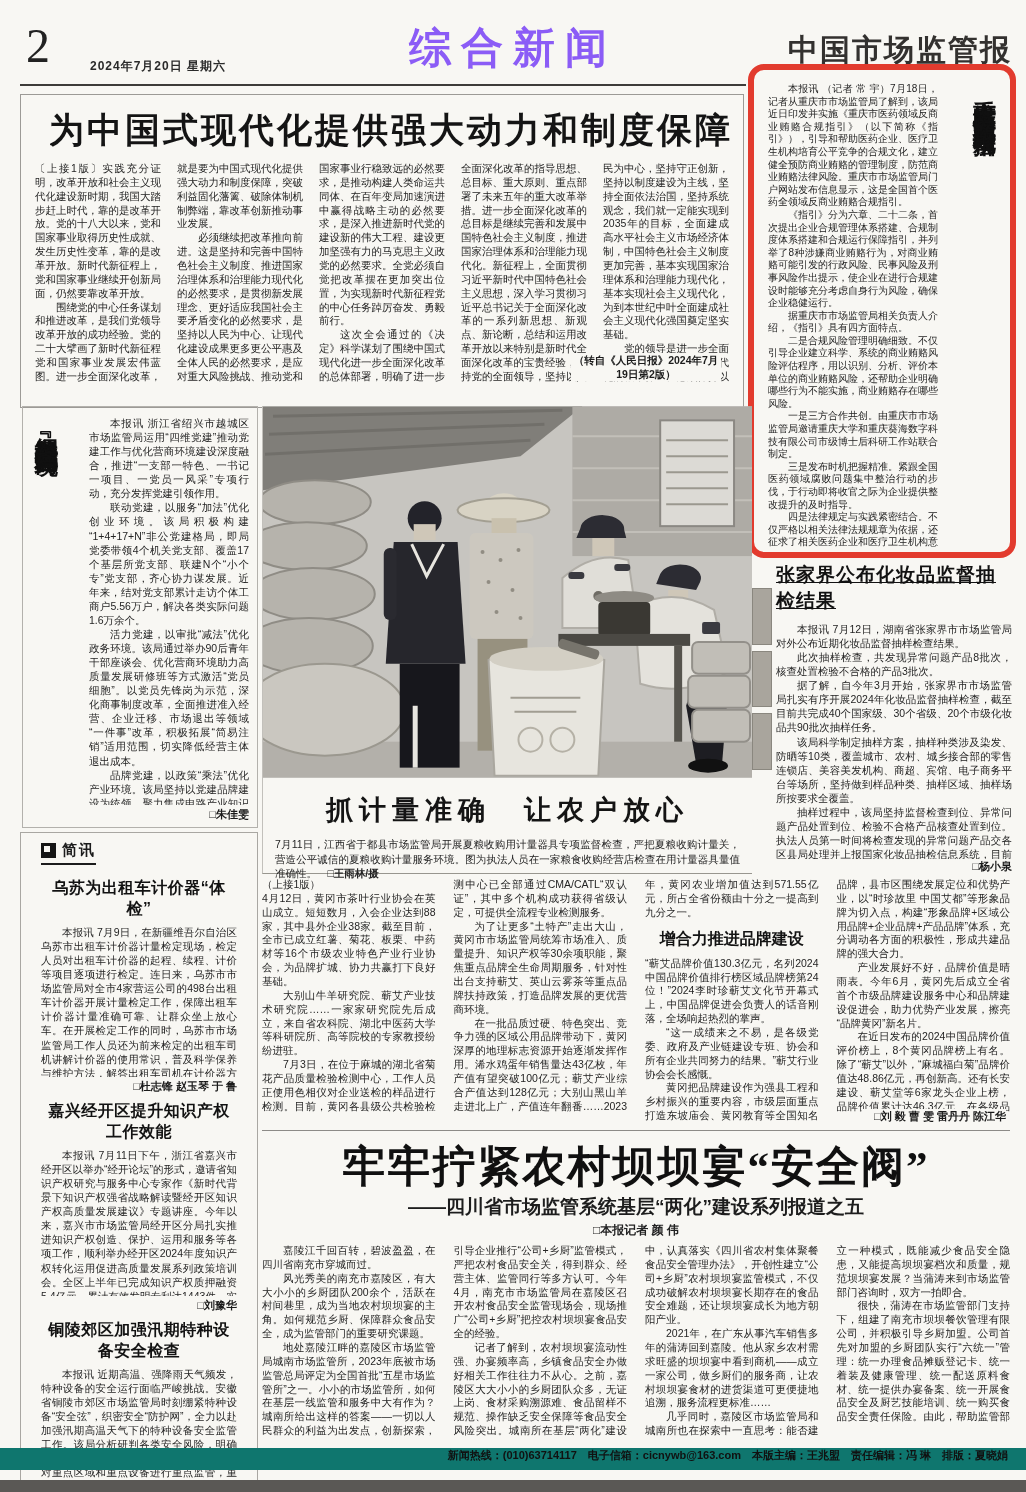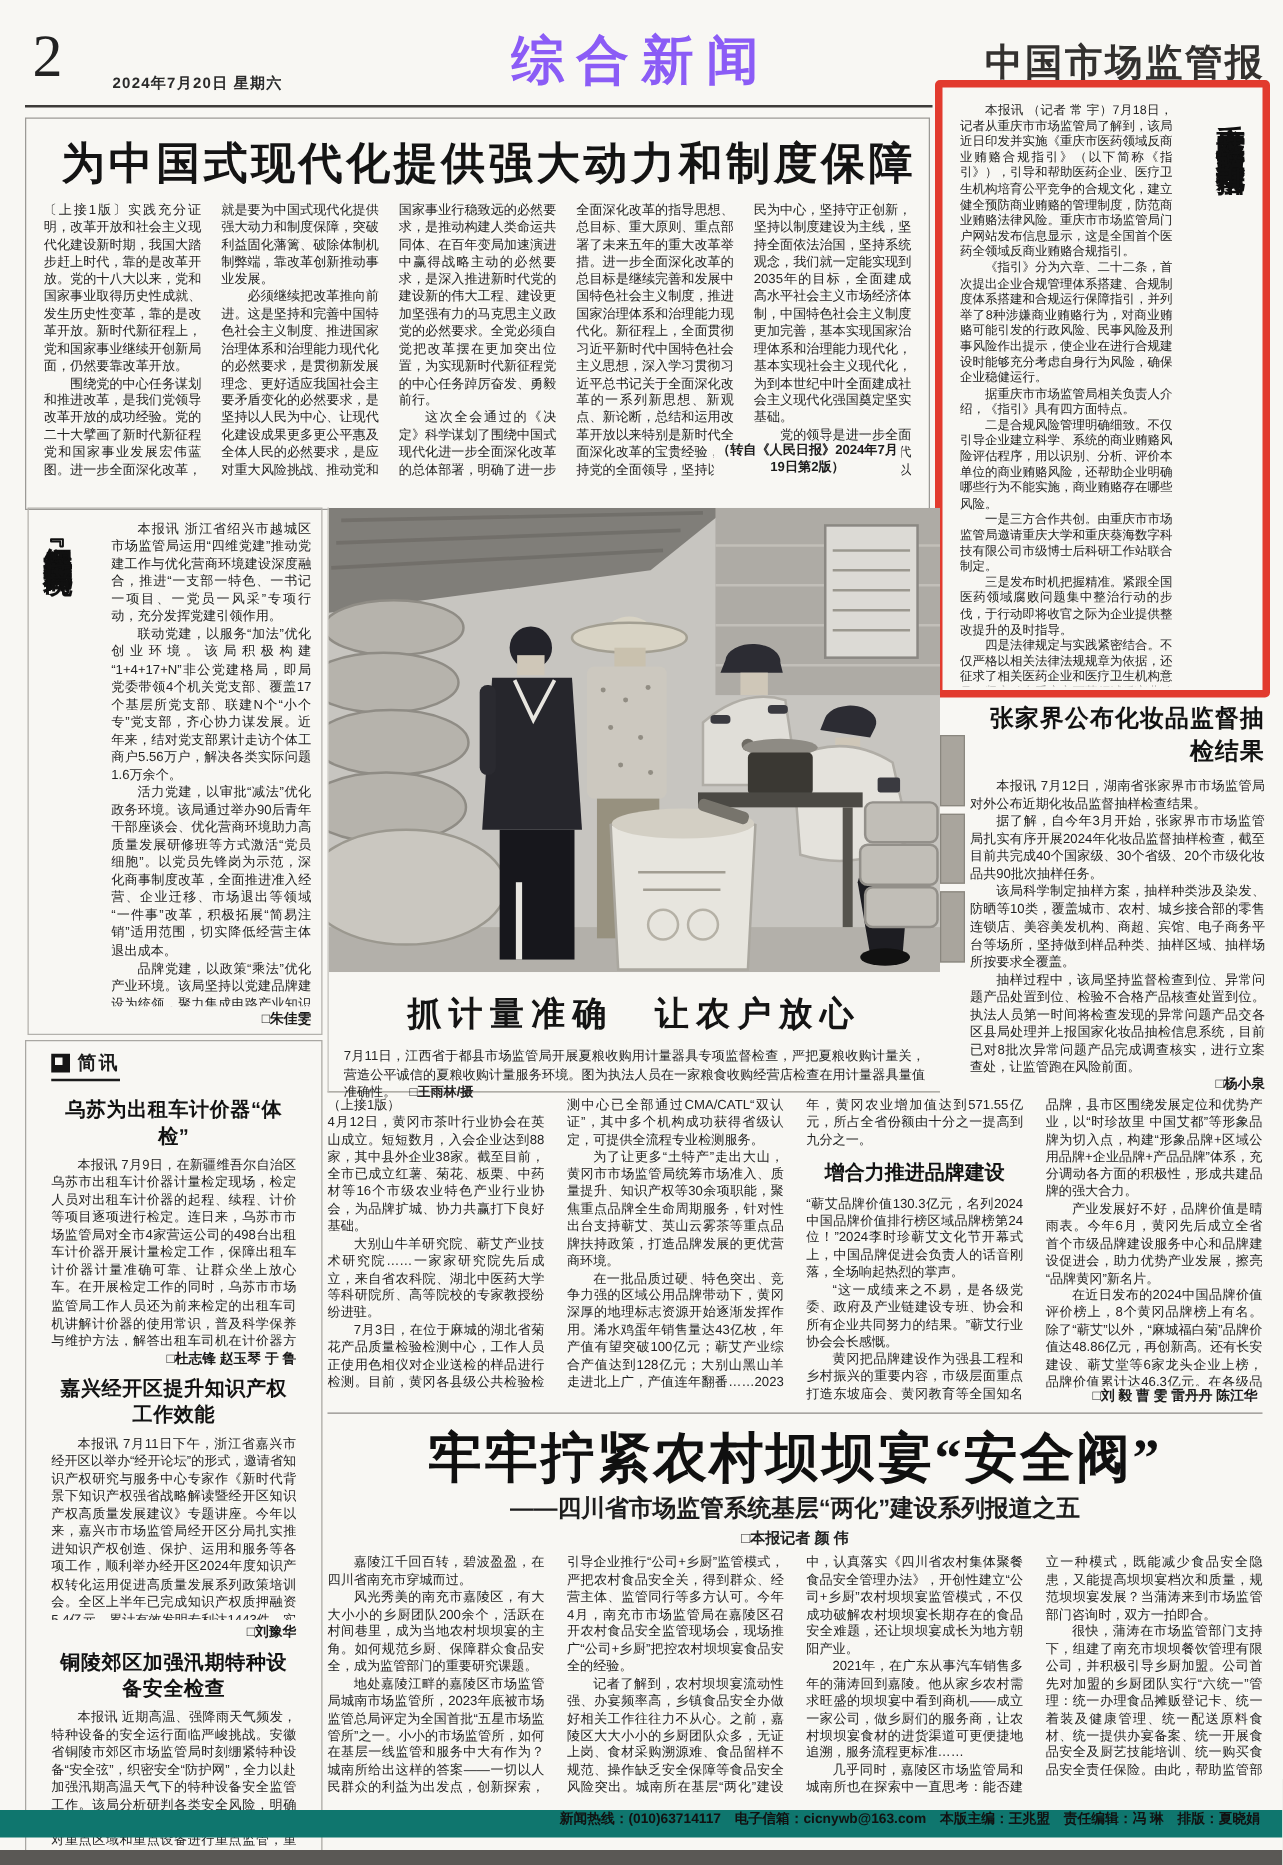--- a/index.html
+++ b/index.html
@@ -20,31 +20,31 @@
   .bodytxt{text-align:justify;font-size:10.5px;line-height:1.34;color:#242424;overflow:hidden;}
   .byline{font-size:11px;font-weight:700;color:#1a1a1a;text-align:right;}
   
   .top-box{left:20px;top:94px;width:724px;height:314px;border:1px solid #9c9a96;box-sizing:border-box;}
   .top-head{margin:12px 10px 8px;text-align:right;font-family:"Liberation Serif","DejaVu Serif",serif;
             font-size:35px;font-weight:700;color:#141414;letter-spacing:3px;}
   .top-cols{height:226px;margin:4px 14px 0;column-count:5;column-gap:16px;overflow:hidden;}
   .top-source{right:22px;bottom:26px;width:150px;background:#f8f7f3;font-size:10.5px;
               font-weight:700;line-height:1.35;text-align:center;}
   
-  .red-box{left:748px;top:64px;width:268px;height:494px;border:6px solid #e23b2e;border-radius:4px;
+  .red-box{left:748px;top:64px;width:268px;height:494px;border:6px solid #e23b2e;border-radius:16px;
            box-sizing:border-box;background:#f8f7f3;}
   .cq-body{left:14px;top:13px;width:170px;height:466px;overflow:hidden;text-align:justify;
            font-size:10px;line-height:1.26;color:#242424;}
   .cq-body p{margin:0;text-indent:2em;}
   .cq-head{right:10px;top:12px;height:468px;writing-mode:vertical-rl;
            font-family:"Liberation Serif","DejaVu Serif",serif;font-size:23px;font-weight:800;
            letter-spacing:2px;color:#101010;}
   
   .zjj-box{left:776px;top:562px;width:236px;height:312px;display:flex;flex-direction:column;}
-  .zjj-head{font-size:19px;font-weight:800;text-align:right;letter-spacing:1px;margin:0 0 8px;color:#121212;}
+  .zjj-head{font-size:19px;font-weight:800;text-align:left;letter-spacing:1px;margin:0 0 8px;color:#121212;text-decoration:underline;}
   .zjj-body{flex:1;overflow:hidden;}
   .side-strip{left:752px;top:588px;width:20px;height:182px;display:flex;flex-direction:column;gap:6px;}
   .side-strip div{flex:1;background:#a9a59d;border:1px solid #8a877f;}
   
   .sx-box{left:22px;top:406px;width:236px;height:422px;border:1px solid #b3b1ac;box-sizing:border-box;}
   .sx-head{left:8px;top:12px;height:396px;writing-mode:vertical-rl;
            font-family:"Liberation Serif","DejaVu Serif",serif;font-size:23px;font-weight:800;
            letter-spacing:1px;color:#101010;}
   .sx-body{left:66px;top:9px;right:8px;bottom:22px;overflow:hidden;}
   .sx-byline{right:8px;bottom:5px;}
@@ -126,20 +126,21 @@
   <div class="abs side-strip">
       <div></div>
       <div></div>
       <div></div>
     </div>
 
   <div class="abs zjj-box">
     <h2 class="zjj-head">张家界公布化妆品监督抽检结果</h2>
     <div class="zjj-body bodytxt">
         <p>本报讯 7月12日，湖南省张家界市市场监管局对外公布近期化妆品监督抽样检查结果。</p>
+        <p>此次抽样检查，共发现异常问题产品8批次，核查处置检验不合格的产品3批次。</p>
         <p>据了解，自今年3月开始，张家界市市场监管局扎实有序开展2024年化妆品监督抽样检查，截至目前共完成40个国家级、30个省级、20个市级化妆品共90批次抽样任务。</p>
         <p>该局科学制定抽样方案，抽样种类涉及染发、防晒等10类，覆盖城市、农村、城乡接合部的零售连锁店、美容美发机构、商超、宾馆、电子商务平台等场所，坚持做到样品种类、抽样区域、抽样场所按要求全覆盖。</p>
         <p>抽样过程中，该局坚持监督检查到位、异常问题产品处置到位、检验不合格产品核查处置到位。执法人员第一时间将检查发现的异常问题产品交各区县局处理并上报国家化妆品抽检信息系统，目前已对8批次异常问题产品完成调查核实，进行立案查处，让监管跑在风险前面。</p>
       </div>
     <div class="byline">□杨小泉</div>
   </div>
 
   <div class="abs sx-box">
     <div class="abs sx-head">绍兴越城『四维党建』优化营商环境</div>
     <div class="abs sx-body bodytxt">

